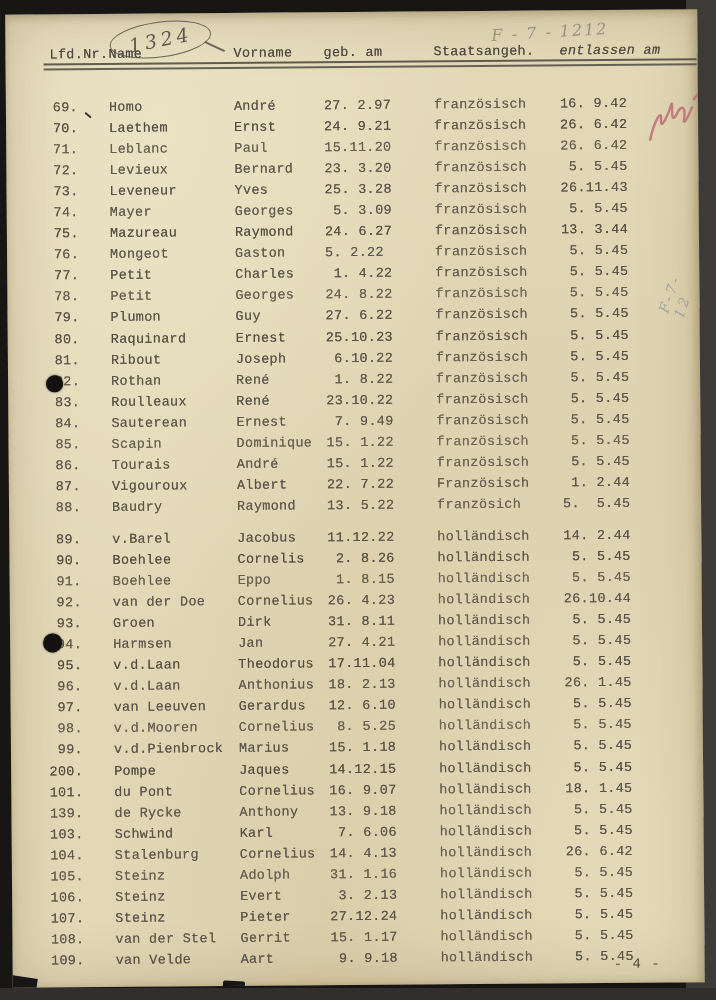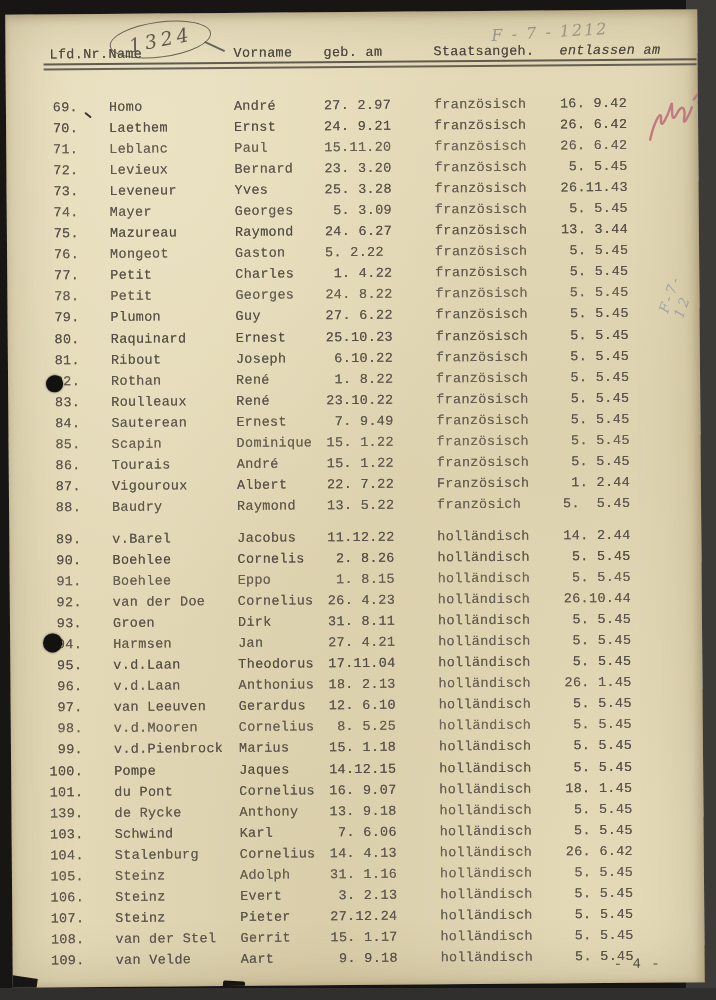--- a/index.html
+++ b/index.html
@@ -362,21 +362,21 @@
         </div>
         <div class="row">
           <span class="c nr">99.</span>
           <span class="c name">v.d.Pienbrock</span>
           <span class="c vorname">Marius</span>
           <span class="c geb">15. 1.18</span>
           <span class="c staat">holländisch</span>
           <span class="c entl"> 5. 5.45</span>
         </div>
         <div class="row">
-          <span class="c nr">100.</span>
+          <span class="c nr">200.</span>
           <span class="c name">Pompe</span>
           <span class="c vorname">Jaques</span>
           <span class="c geb">14.12.15</span>
           <span class="c staat">holländisch</span>
           <span class="c entl"> 5. 5.45</span>
         </div>
         <div class="row">
           <span class="c nr">101.</span>
           <span class="c name">du Pont</span>
           <span class="c vorname">Cornelius</span>

